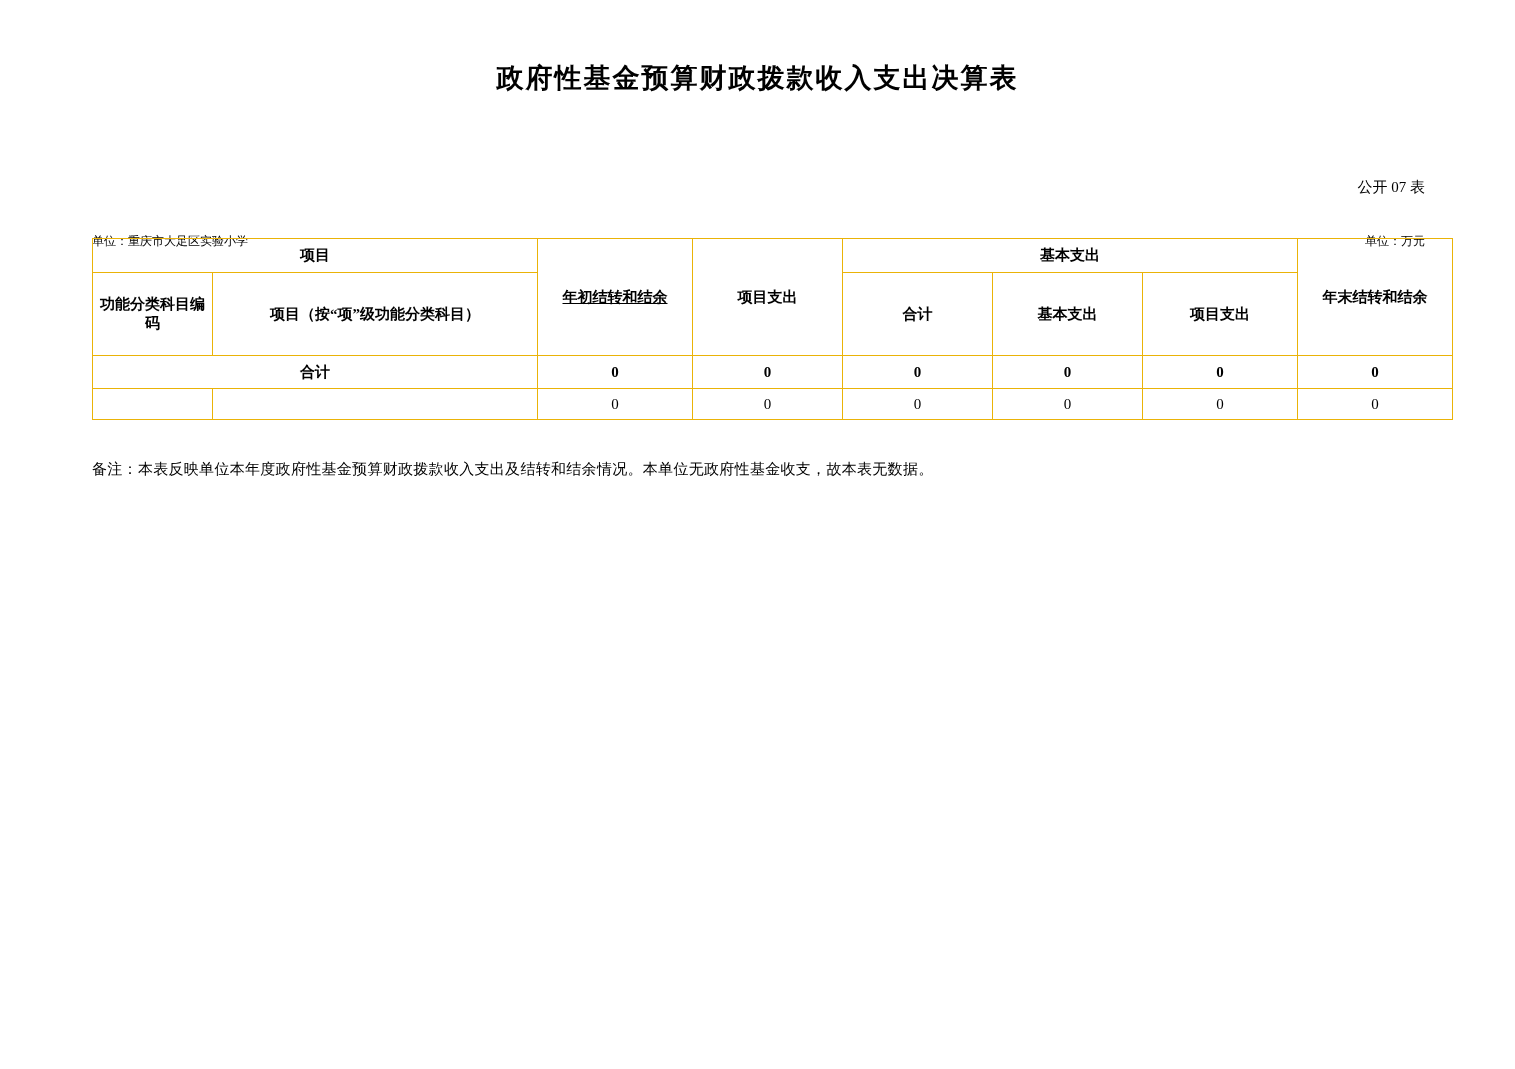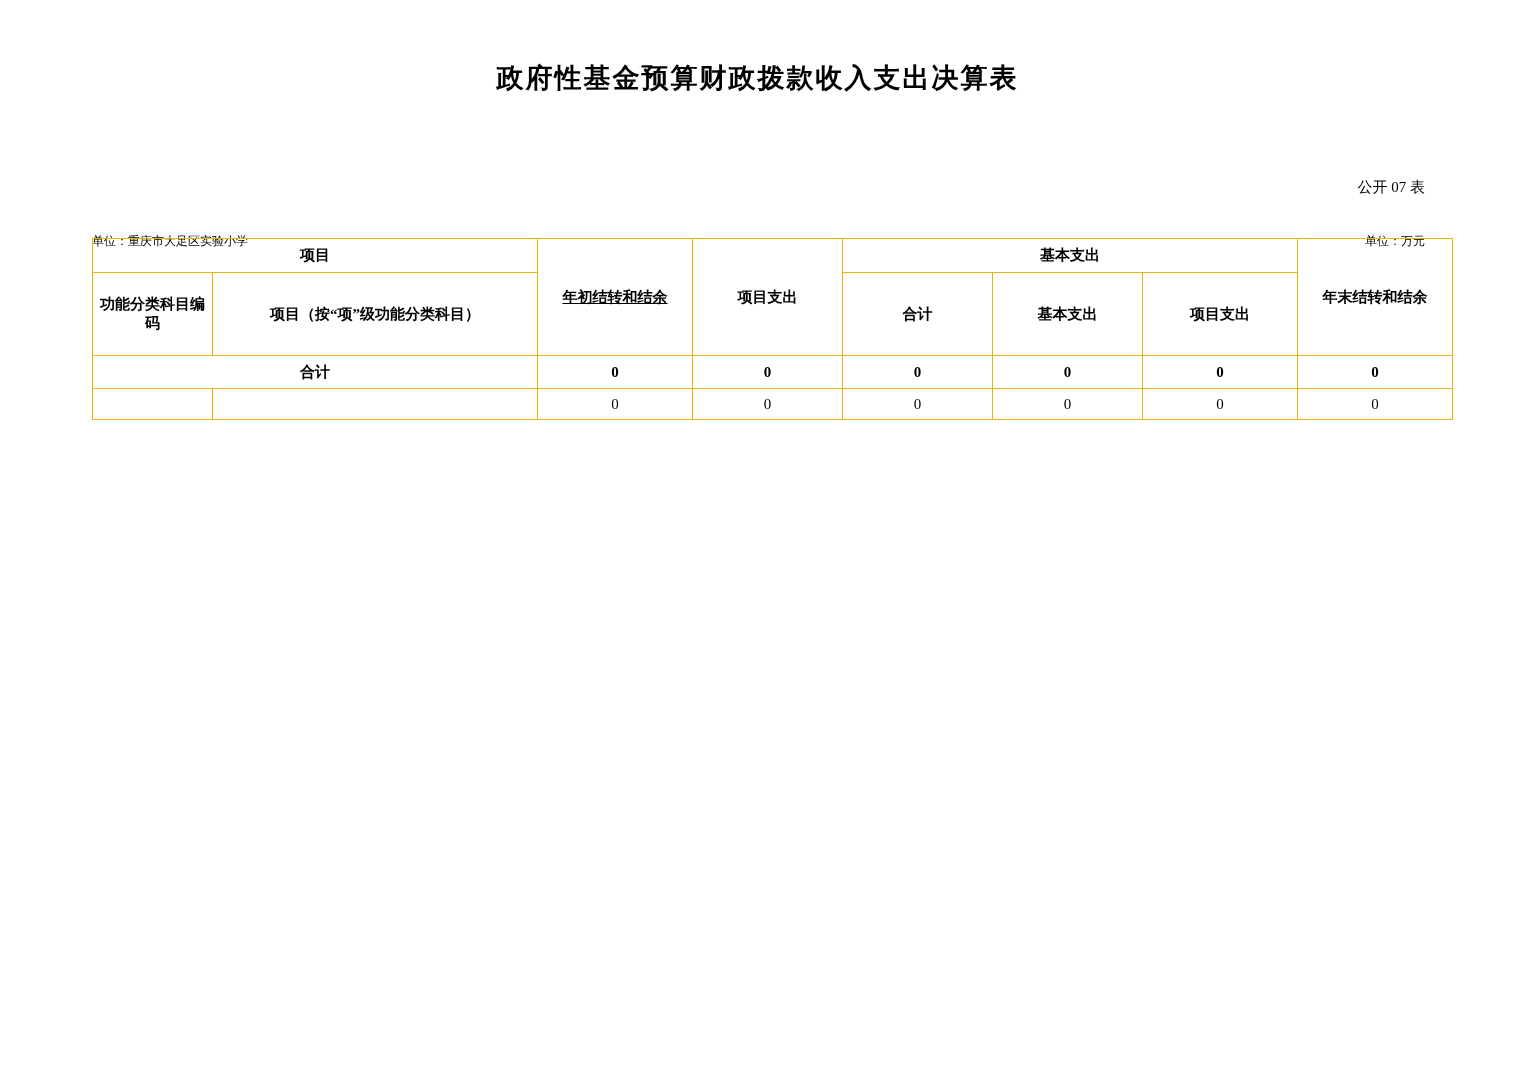--- a/index.html
+++ b/index.html
@@ -169,14 +169,15 @@
         <td class="num-cell">0</td>
         <td class="num-cell">0</td>
         <td class="num-cell">0</td>
         <td class="num-cell">0</td>
         <td class="num-cell">0</td>
         <td class="num-cell">0</td>
       </tr>
     </tbody>
   </table>
 
+  <div class="note">备注：本表反映单位本年度政府性基金预算财政拨款收入支出及结转和结余情况。本单位无政府性基金收支，故本表无数据。</div>
 
 </div>
 
 </body></html>

